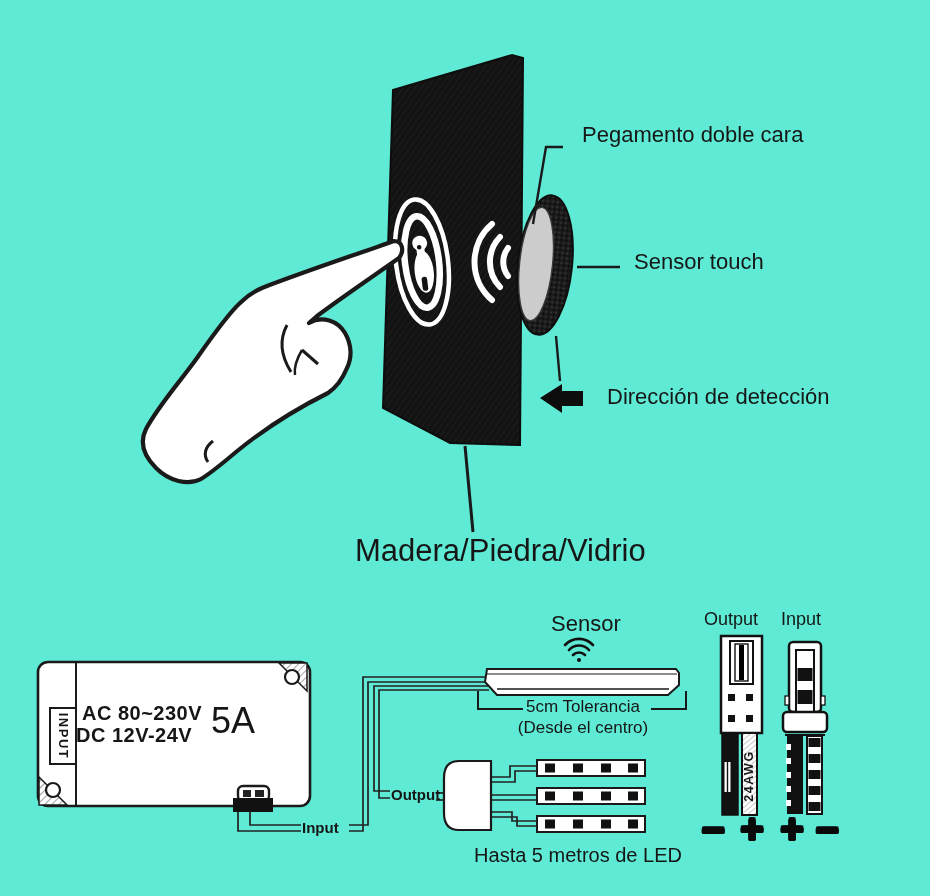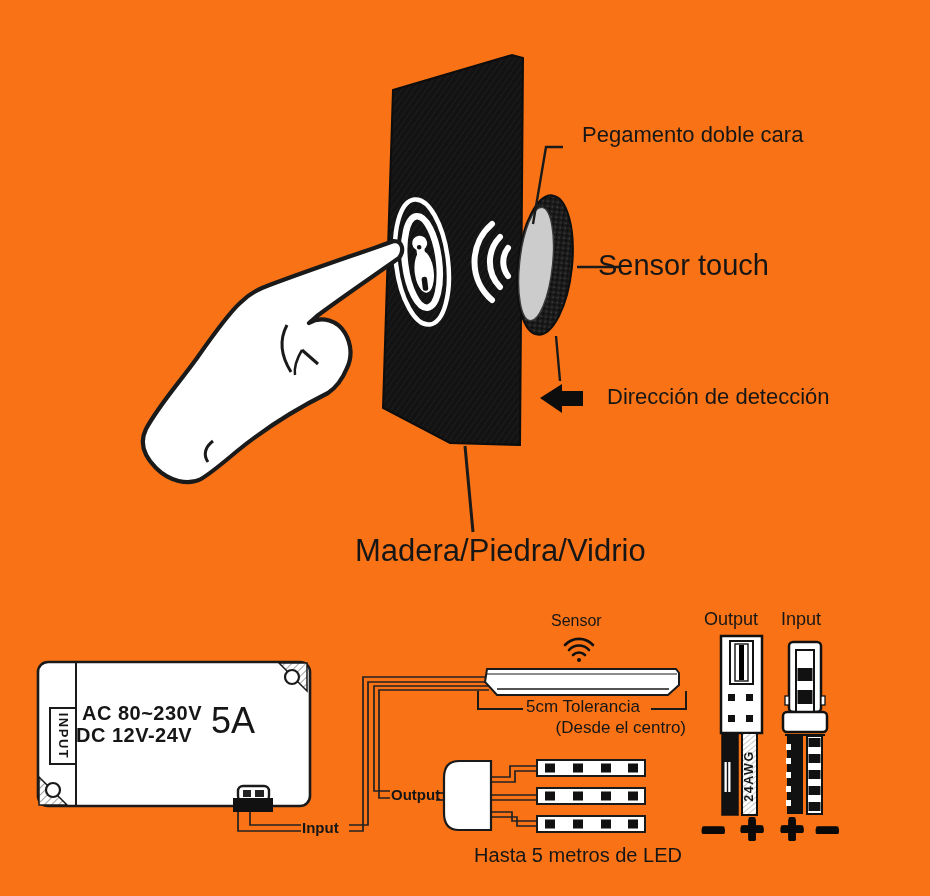--- a/index.html
+++ b/index.html
@@ -1,18 +1,18 @@
 <!DOCTYPE html>
 <html><head>
 <meta charset="utf-8">
 <title>Diagram</title>
 <style>
   html,body{margin:0;padding:0;background:#fff;}
   .stage{
-    position:relative;width:930px;height:896px;background:#f97316;overflow:hidden;
+    position:relative;width:930px;height:896px;background:#5eead4;overflow:hidden;
     font-family:"Liberation Sans", sans-serif;color:#161616;
   }
   .stage svg{position:absolute;left:0;top:0;}
   .lbl{position:absolute;white-space:nowrap;color:#161616;line-height:1.1;}
   .lbl.center{text-align:center;}
   .rot90{transform:translate(-50%,-50%) rotate(90deg);transform-origin:center;}
   .rotm90{transform:translate(-50%,-50%) rotate(-90deg);transform-origin:center;}
   .pol{
     position:absolute;transform:translate(-50%,-50%);
     font-size:40px;font-weight:700;color:#0a0a0a;
@@ -216,33 +216,33 @@
     <rect x="807" y="736" width="15" height="78" fill="#ffffff" stroke="#111" stroke-width="2"></rect>
     <rect x="808.5" y="738" width="12" height="9" fill="#111"></rect>
         <rect x="808.5" y="754" width="12" height="9" fill="#111"></rect>
     <rect x="808.5" y="770" width="12" height="9" fill="#111"></rect>
         <rect x="808.5" y="786" width="12" height="9" fill="#111"></rect>
     <rect x="808.5" y="802" width="12" height="9" fill="#111"></rect>
   </g>
 </svg>
 
 <div class="lbl" style="left:582px;top:123px;font-size:22px;">Pegamento doble cara</div>
-<div class="lbl" style="left:598px;top:250px;font-size:29px;">Sensor touch</div>
+<div class="lbl" style="left:634px;top:250px;font-size:22px;">Sensor touch</div>
 <div class="lbl" style="left:607px;top:385px;font-size:22px;">Dirección de detección</div>
 <div class="lbl" style="left:355px;top:534px;font-size:31px;">Madera/Piedra/Vidrio</div>
 
 <div class="lbl bold" style="left:82px;top:702px;font-size:20px;letter-spacing:.5px;">AC 80~230V</div>
 <div class="lbl bold" style="left:76px;top:724px;font-size:20px;letter-spacing:.5px;">DC 12V-24V</div>
 <div class="lbl" style="left:211px;top:701px;font-size:36px;">5A</div>
 <div class="lbl bold rot90" style="left:63px;top:736px;font-size:13px;letter-spacing:1.5px;">INPUT</div>
 <div class="lbl bold" style="left:302px;top:820px;font-size:15px;">Input</div>
 
-<div class="lbl" style="left:551px;top:612px;font-size:16px;">Sensor</div>
+<div class="lbl" style="left:551px;top:612px;font-size:22px;">Sensor</div>
 <div class="lbl center" style="left:480px;top:698px;width:206px;font-size:17px;">5cm Tolerancia</div>
-<div class="lbl center" style="left:480px;top:719px;width:206px;font-size:17px;text-align:right;">(Desde el centro)</div>
+<div class="lbl center" style="left:480px;top:719px;width:206px;font-size:17px;">(Desde el centro)</div>
 <div class="lbl bold" style="left:391px;top:787px;font-size:15px;">Output</div>
 
 <div class="lbl center" style="left:468px;top:844px;width:220px;font-size:20px;">Hasta 5 metros de LED</div>
 
 <div class="lbl" style="left:704px;top:610px;font-size:18px;">Output</div>
 <div class="lbl" style="left:781px;top:610px;font-size:18px;">Input</div>
 <div class="lbl bold rotm90" style="left:749.5px;top:776px;font-size:12.5px;letter-spacing:1.5px;">24AWG</div>
 
 <span class="pol" style="left:713px;top:830px;">−</span>
 <span class="pol" style="left:752px;top:829px;">+</span>

